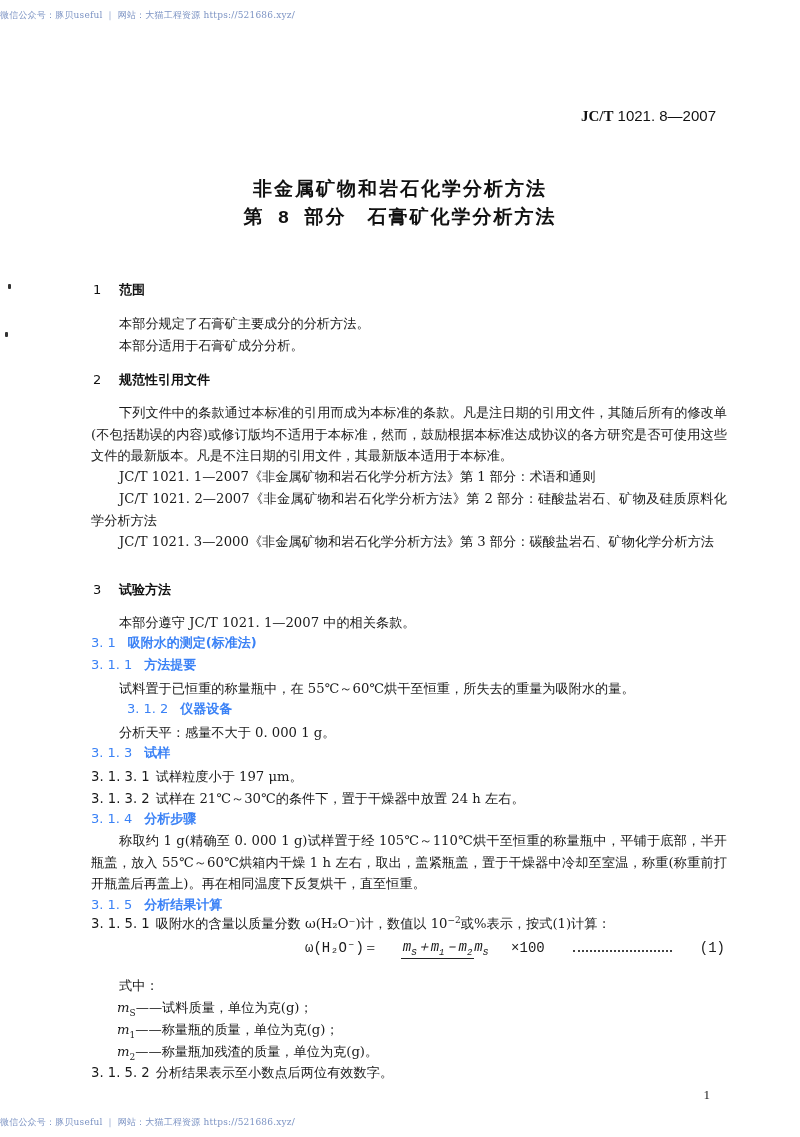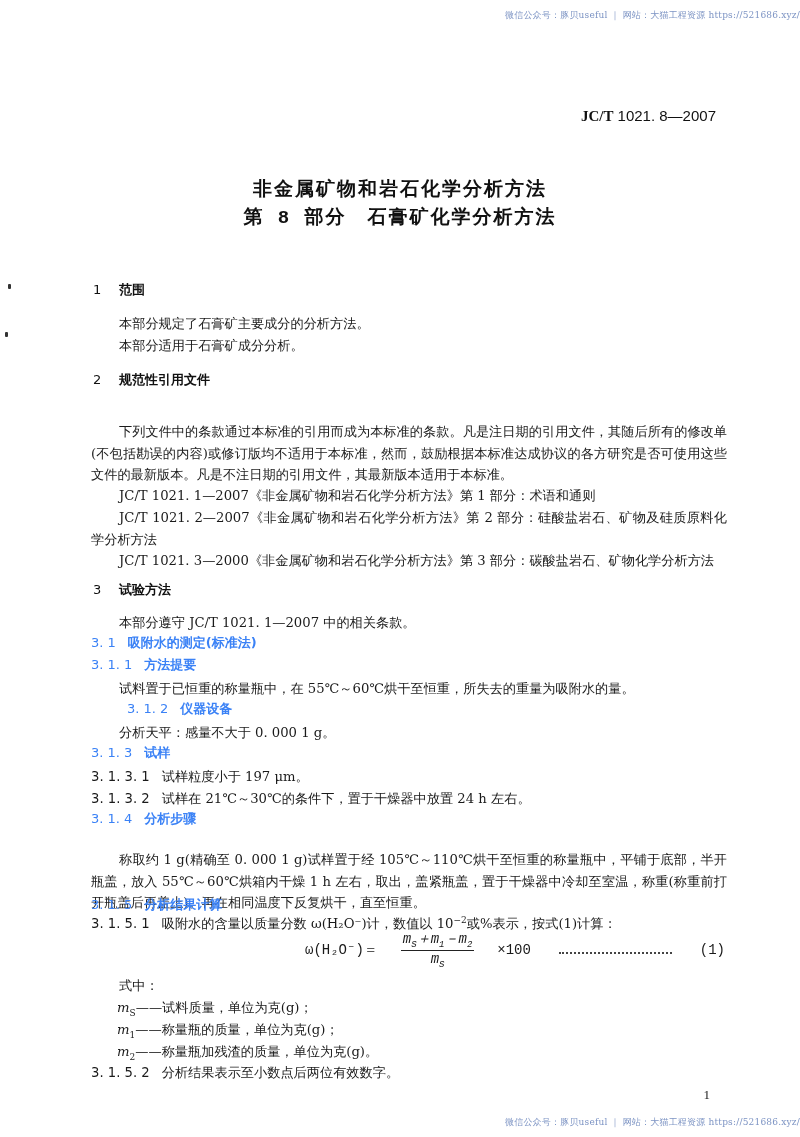--- a/index.html
+++ b/index.html
@@ -2,21 +2,21 @@
 <html><head>
   <meta charset="utf-8">
   <style>
     html, body { margin: 0; padding: 0; background: #ffffff; }
     body {
       width: 800px; height: 1137px; position: relative; overflow: hidden;
       font-family: "DejaVu Serif", "Liberation Serif", serif;
       color: #1a1a1a;
     }
     .watermark {
-      position: absolute; left: 0; width: 800px; text-align: right;
+      position: absolute; left: 0; width: 800px; text-align: left;
       font-size: 9px; color: #7d94c4; font-family: "DejaVu Serif", serif;
       letter-spacing: 0.2px;
     }
     .std-no {
       position: absolute; right: 84px; top: 107px;
       font-size: 15px; font-family: "Liberation Sans", sans-serif; color: #111;
     }
     .std-no .jc { font-family: "Liberation Serif", serif; font-weight: bold; }
     .title {
       position: absolute; left: 0; width: 800px; text-align: center;
@@ -32,30 +32,30 @@
       position: absolute; left: 91px; font-family: "DejaVu Sans", sans-serif;
       font-weight: bold; font-size: 13px; color: #3b82f6;
     }
     .h2 .num { display: inline-block; font-weight: normal; margin-right: 12px; }
     .p {
       position: absolute; font-size: 13.2px; line-height: 21px; color: #1a1a1a;
       font-family: "DejaVu Serif", serif;
     }
     .para {
       position: absolute; left: 91px; width: 636px; font-size: 13.2px; line-height: 21.5px;
-      text-indent: 28px; text-align: justify; color: #1a1a1a; margin-top: 19px;
+      text-indent: 28px; text-align: justify; color: #1a1a1a;
     }
-    .num-inline { font-family: "DejaVu Sans", sans-serif; margin-right: 12px; }
+    .num-inline { font-family: "DejaVu Sans", sans-serif; margin-right: 6px; }
     .formula {
       position: absolute; left: 305px; top: 930px; font-size: 14px;
       font-family: Liberation Mono, monospace; display: flex; align-items: center;
       width: 420px;
       gap: 20px;
     }
-    .frac { display: inline-flex; flex-direction: column; align-items: center; margin: 0 3px; text-align: center; }
+    .frac { display: inline-flex; flex-direction: row; align-items: center; margin: 8px 3px; text-align: center; }
     .frac .top { border-bottom: 1px solid #222; padding: 0 2px; font-style: italic; }
     .frac .bot { font-style: italic; }
     .dots { flex: 1; border-bottom: 2px dotted #444; margin: 0 8px; height: 6px; }
     i { font-style: italic; }
     sub { font-size: 9px; }
     sup { font-size: 9px; }
     .mark { position: absolute; width: 3px; height: 5px; background: #333; border-radius: 1px; }
     .pageno { position: absolute; right: 90px; top: 1087px; font-size: 13px; font-family: "Liberation Serif", serif; }
   </style>
 </head>

